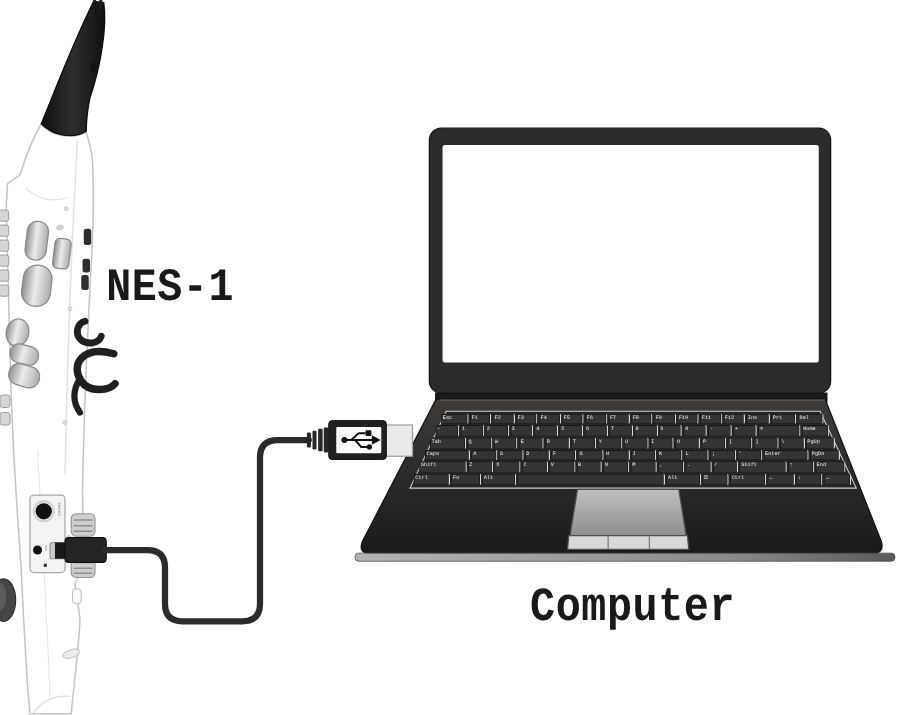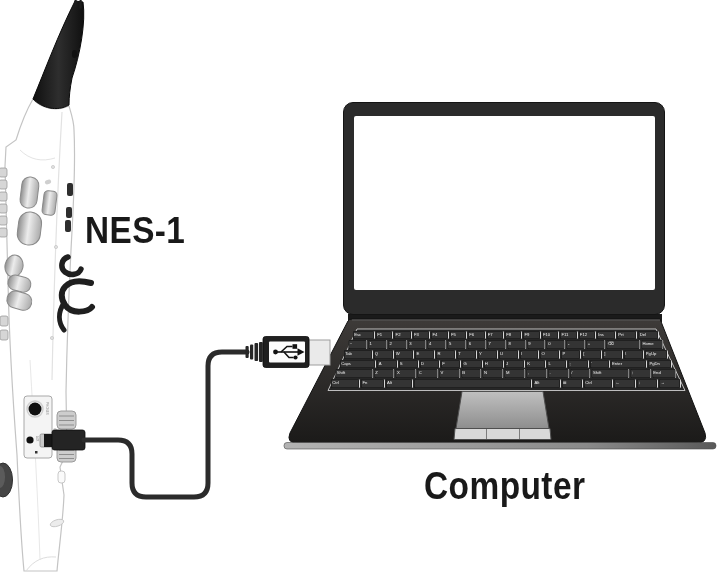--- a/index.html
+++ b/index.html
@@ -1,17 +1,17 @@
 <!DOCTYPE html>
 <html><head>
 <meta charset="utf-8">
 <style>
   html,body{margin:0;padding:0;background:#fff;}
   .stage{position:relative;width:720px;height:572px;background:#fff;overflow:hidden;
-         font-family:Liberation Sans, sans-serif;}
+         font-family:Liberation Mono, monospace;}
   .stage svg{position:absolute;left:0;top:0;z-index:1;}
   
   .big-label{position:absolute;z-index:5;color:#191919;font-weight:bold;white-space:nowrap;
              transform-origin:left top;}
   #nes1-label{left:85px;top:210px;font-size:37px;transform:scaleX(.9);letter-spacing:.5px;}
   #computer-label{left:424px;top:465px;font-size:38px;transform:scaleX(.88);letter-spacing:.5px;}
   
   .screen-bezel{position:absolute;left:343px;top:102px;width:322px;height:213px;z-index:3;
                 background:#2b2b2b;border:1px solid #141414;border-radius:10px;box-sizing:border-box;}
   .screen-white{position:absolute;left:10px;top:13px;width:301px;height:174px;background:#ffffff;

